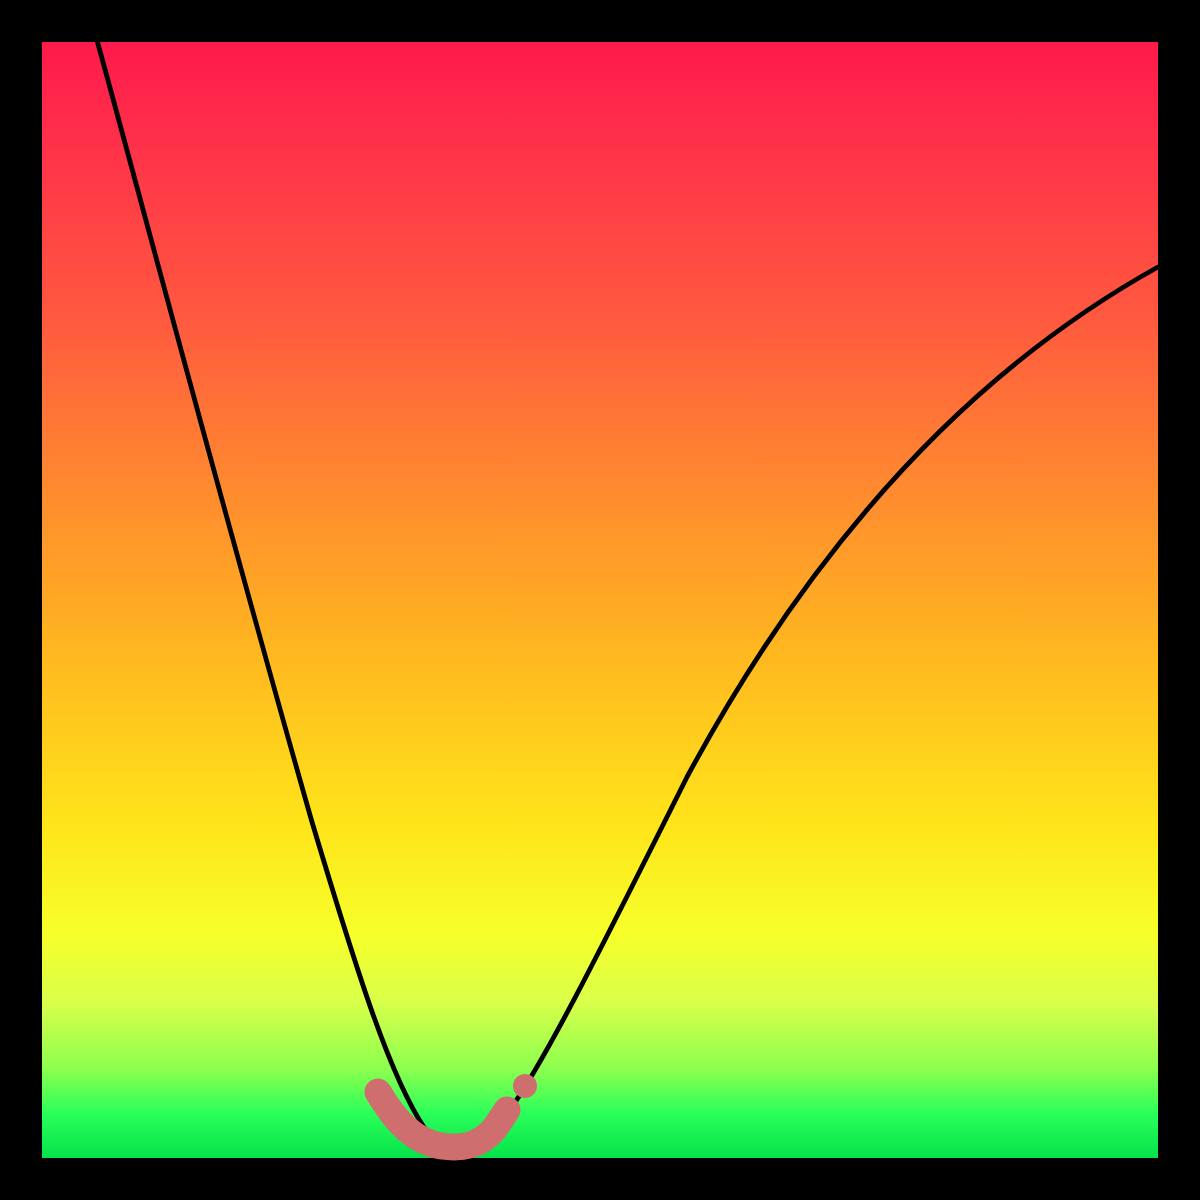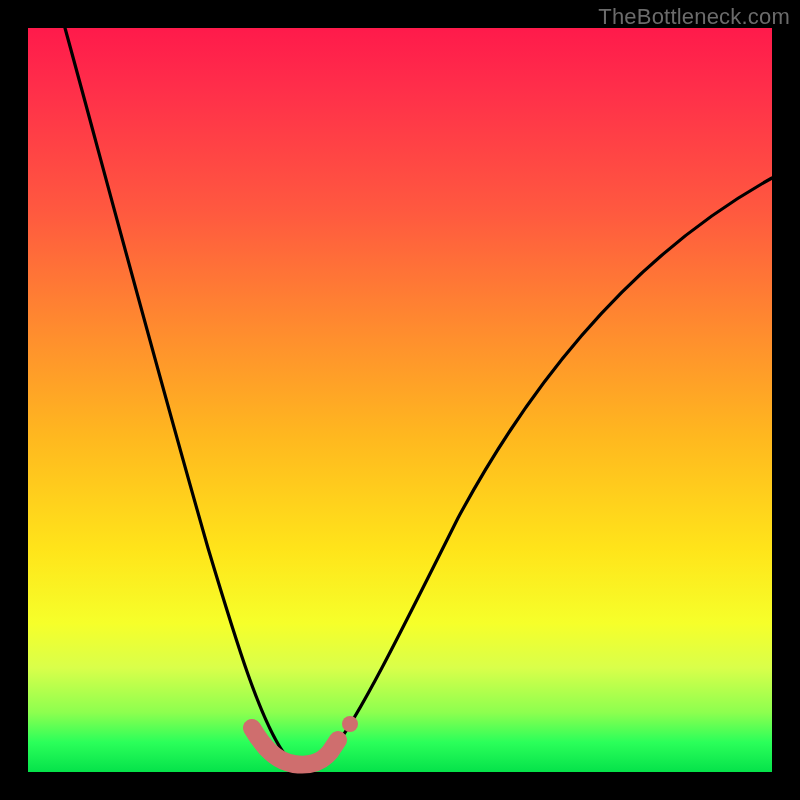--- a/index.html
+++ b/index.html
@@ -56,21 +56,20 @@
     top: 0;
     width: 744px;
     height: 744px;
     overflow: visible;
   }
 </style>
 </head>
 <body>
 
 <div class="frame">
-  <div class="watermark">TheBottleneck.com</div>
 
   <div class="plot-area">
     <svg class="curve" viewBox="0 0 744 744" preserveAspectRatio="none">
 
       <path d="M 37 0
                C 70 120, 120 310, 180 520
                C 210 620, 232 690, 255 724
                C 262 733, 268 737, 278 737
                C 288 737, 296 733, 306 720
                C 330 690, 370 610, 430 490

